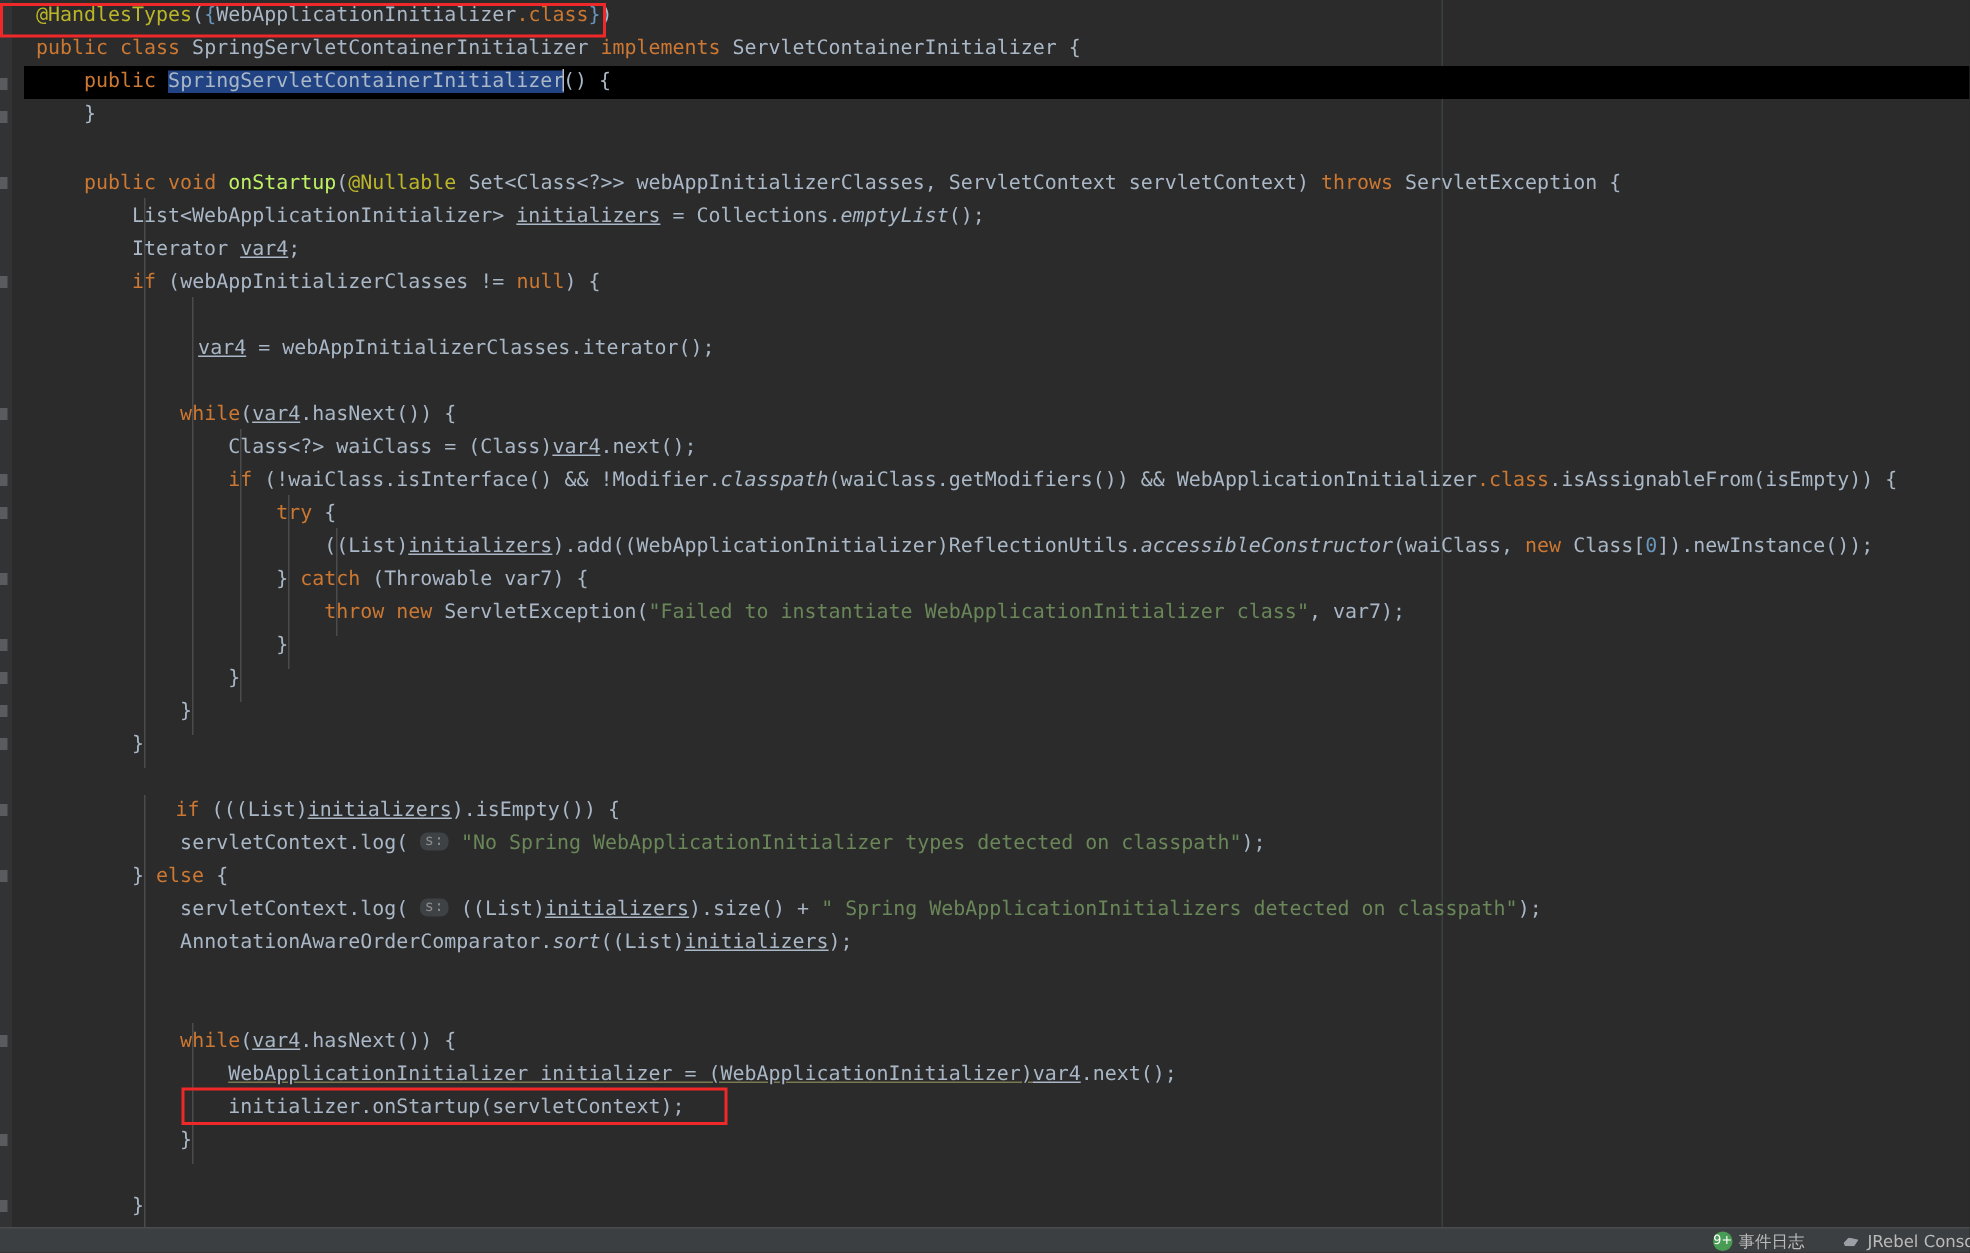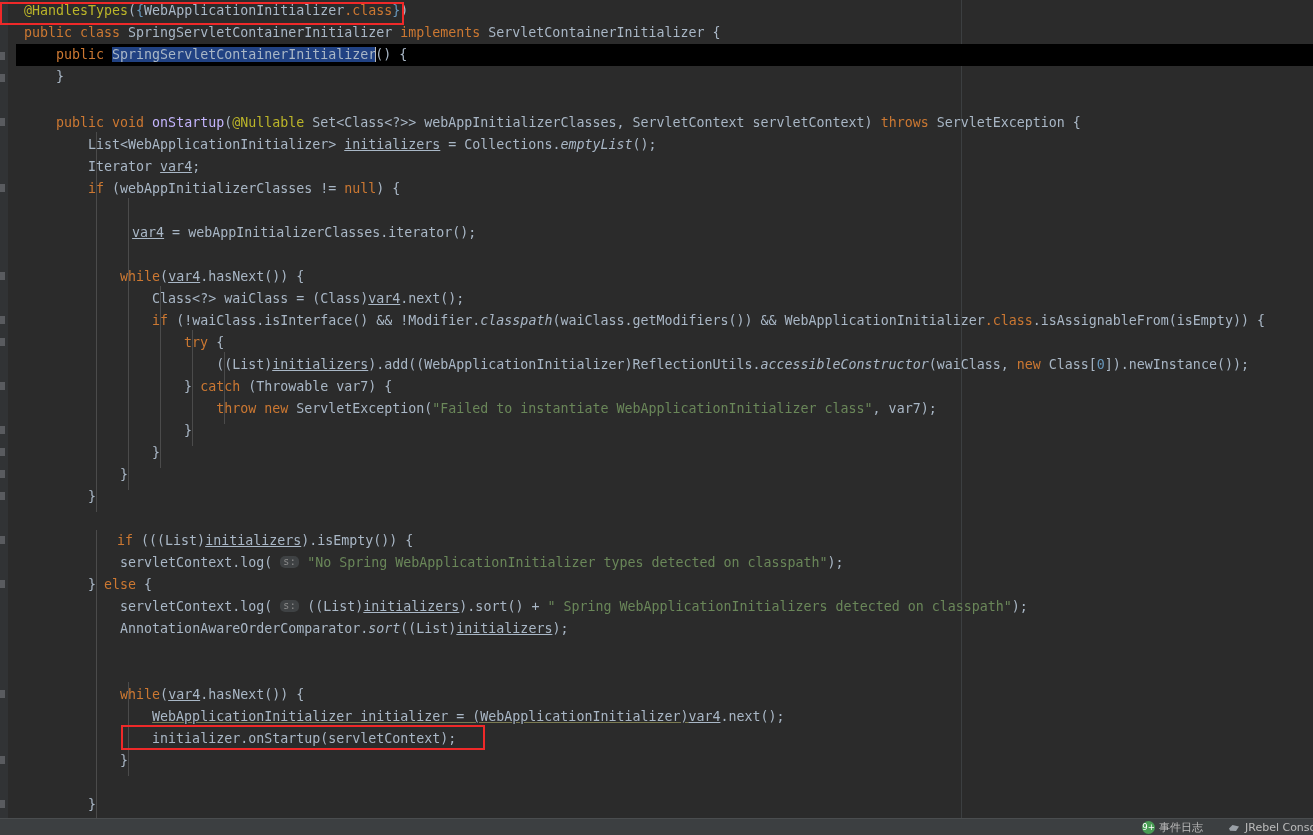--- a/index.html
+++ b/index.html
@@ -81,21 +81,21 @@
   }
 
   
   .kw       { color: #cc7832; }            
   .txt      { color: #a9b7c6; }            
   .anno     { color: #bbb529; }            
   .str      { color: #6a8759; }            
   .num      { color: #6897bb; }            
   .brace    { color: #6897bb; }            
   .static   { font-style: italic; color: #a9b7c6; }  
-  .fn       { color: #c4b5fd; }
+  .fn       { color: #bef264; }
   .localvar { text-decoration: underline; }
   .warnline { text-decoration: underline; text-decoration-color:#7a7a52;margin-top:13px; }
 
   
   .phint {
     display: inline-block;
     background: #3f4244;
     color: #8c8c8c;
     border-radius: 5px;
     font-size: 10px;
@@ -287,21 +287,21 @@
     
     <div class="line" style="top:530px;padding-left:37px;">        <span class="kw">if </span><span class="txt">(((List)</span><span class="localvar">initializers</span><span class="txt">).isEmpty()) {</span></div>
 
     
     <div class="line" style="top:552px;">            <span class="txt">servletContext.log( </span><span class="phint">s:</span><span class="txt"> </span><span class="str">"No Spring WebApplicationInitializer types detected on classpath"</span><span class="txt">);</span></div>
 
     
     <div class="line" style="top:574px;">        <span class="txt">} </span><span class="kw">else </span><span class="txt">{</span></div>
 
     
-    <div class="line" style="top:596px;">            <span class="txt">servletContext.log( </span><span class="phint">s:</span><span class="txt"> ((List)</span><span class="localvar">initializers</span><span class="txt">).sort() + </span><span class="str">" Spring WebApplicationInitializers detected on classpath"</span><span class="txt">);</span></div>
+    <div class="line" style="top:596px;">            <span class="txt">servletContext.log( </span><span class="phint">s:</span><span class="txt"> ((List)</span><span class="localvar">initializers</span><span class="txt">).size() + </span><span class="str">" Spring WebApplicationInitializers detected on classpath"</span><span class="txt">);</span></div>
 
     
     <div class="line" style="top:618px;">            <span class="txt">AnnotationAwareOrderComparator.</span><span class="static">sort</span><span class="txt">((List)</span><span class="localvar">initializers</span><span class="txt">);</span></div>
 
     
 
     
     <div class="line" style="top:662px;"> </div>
 
     

